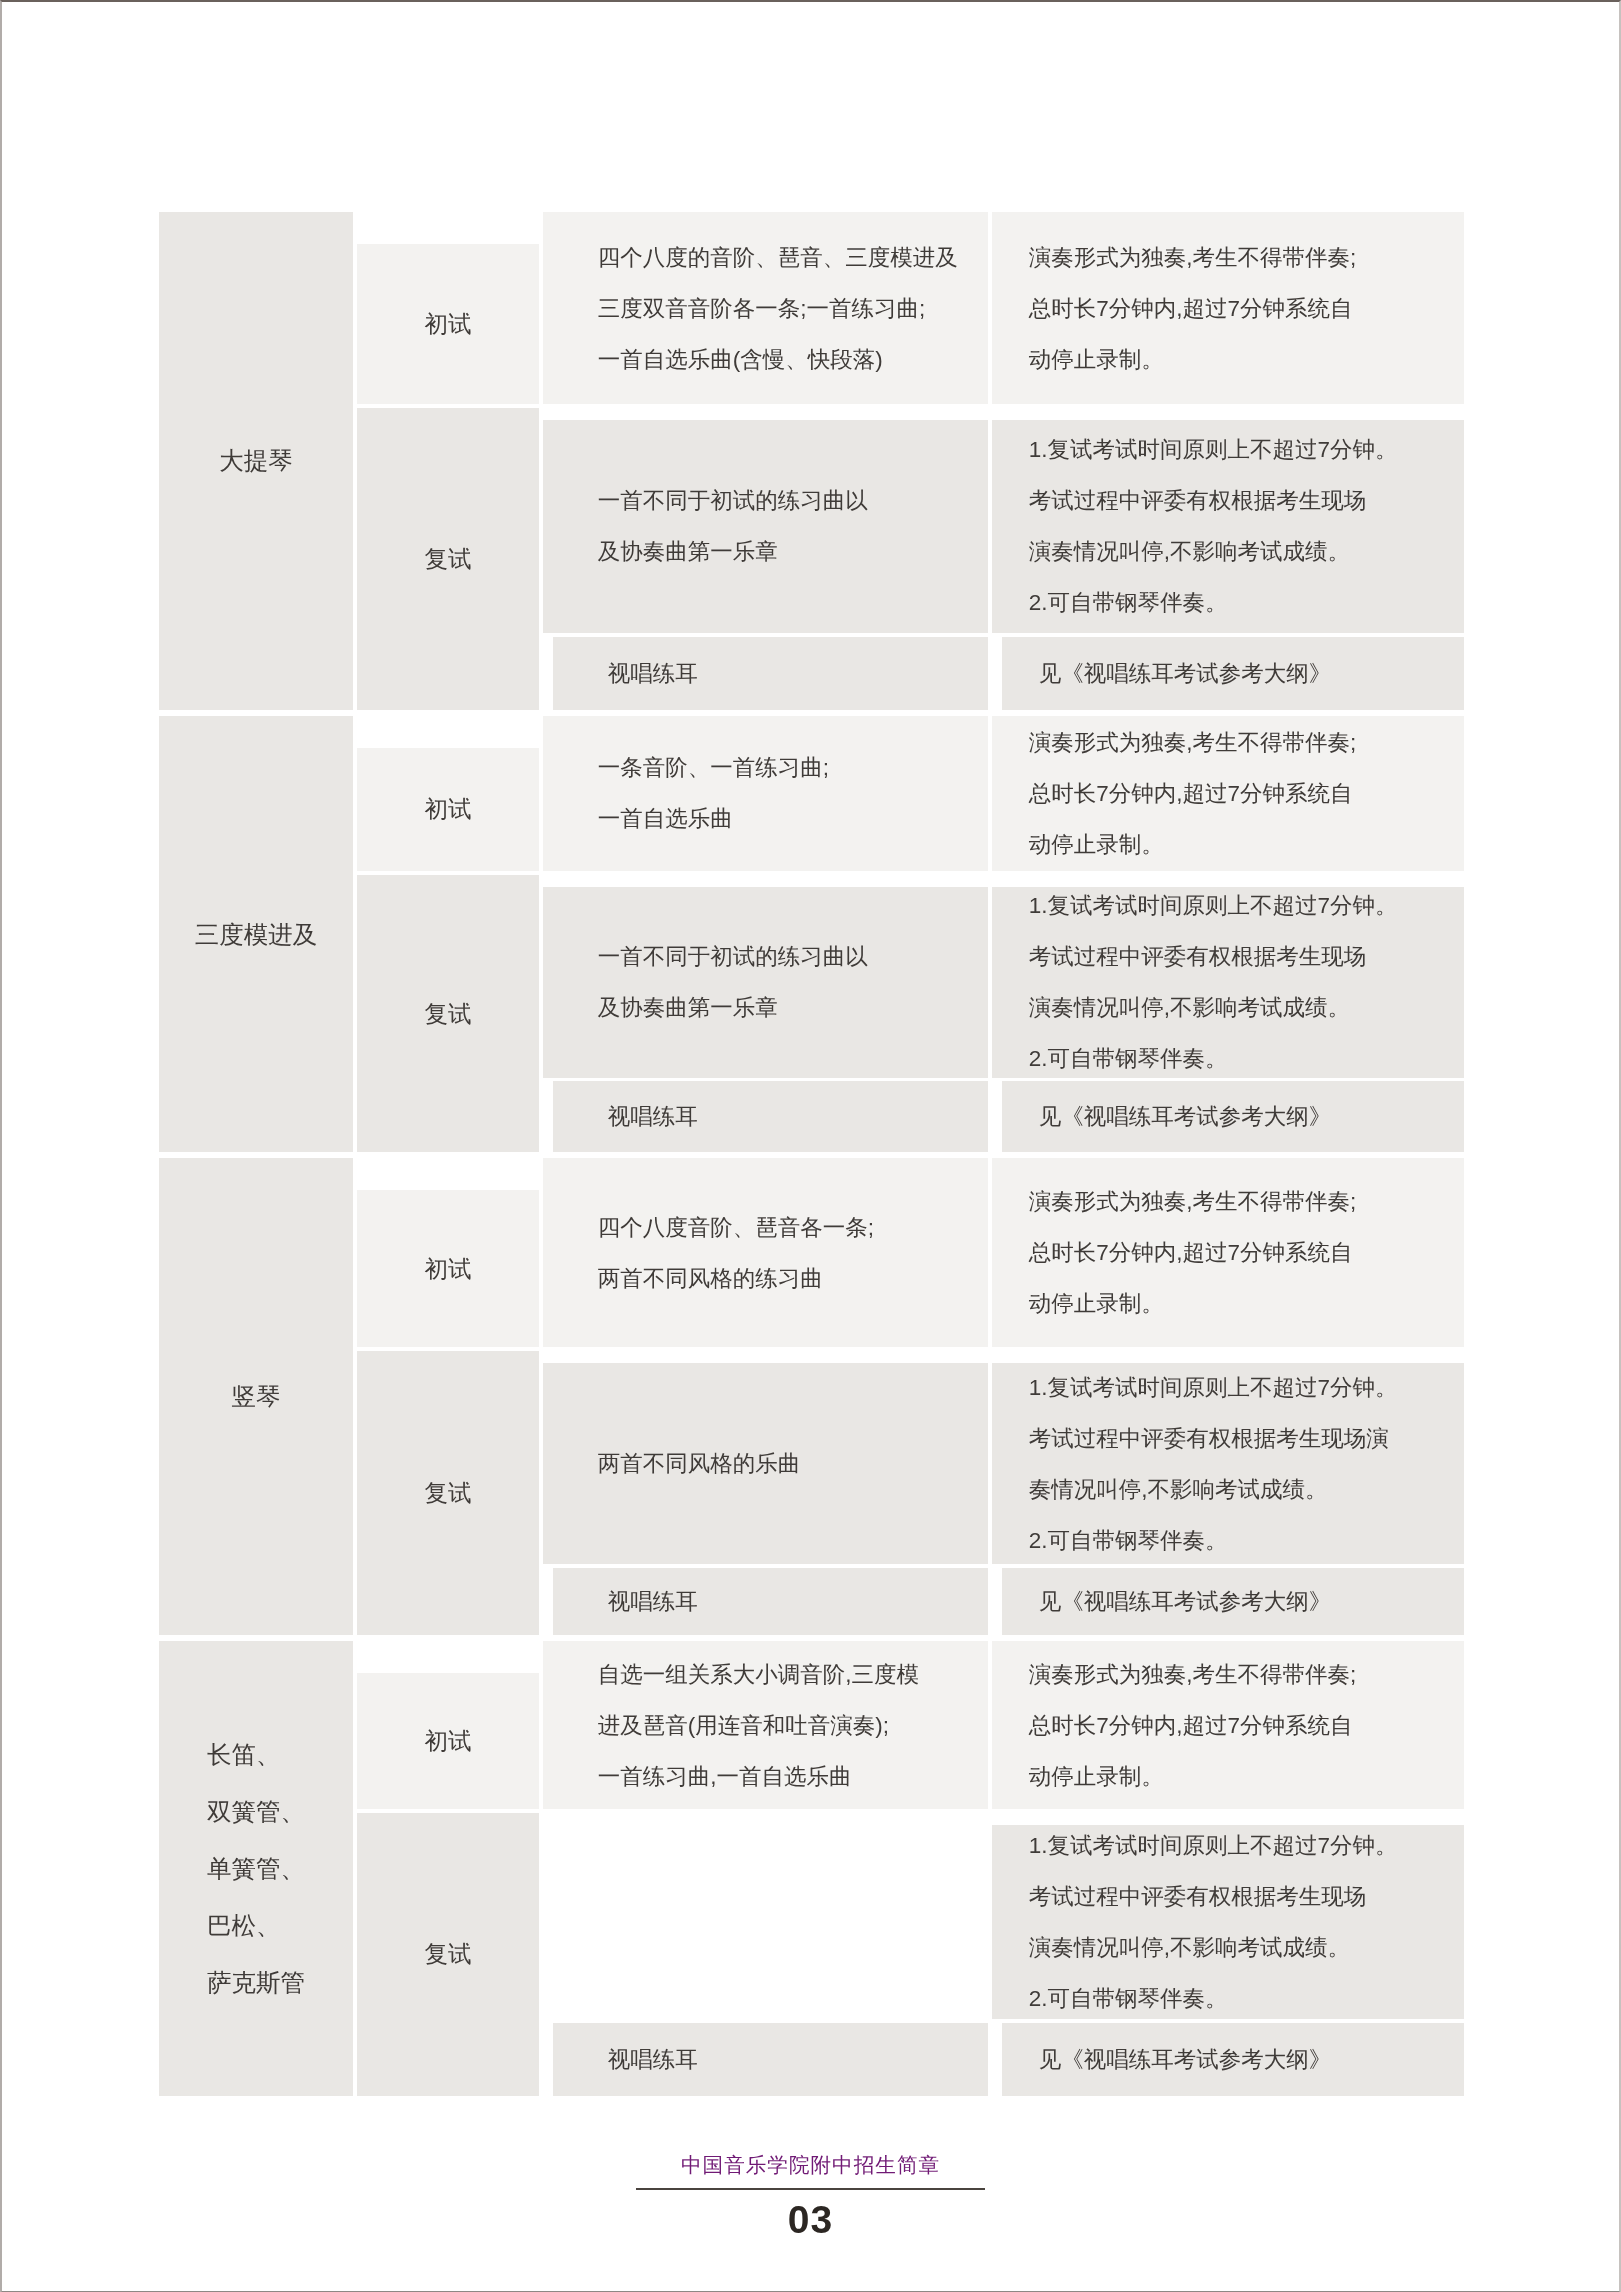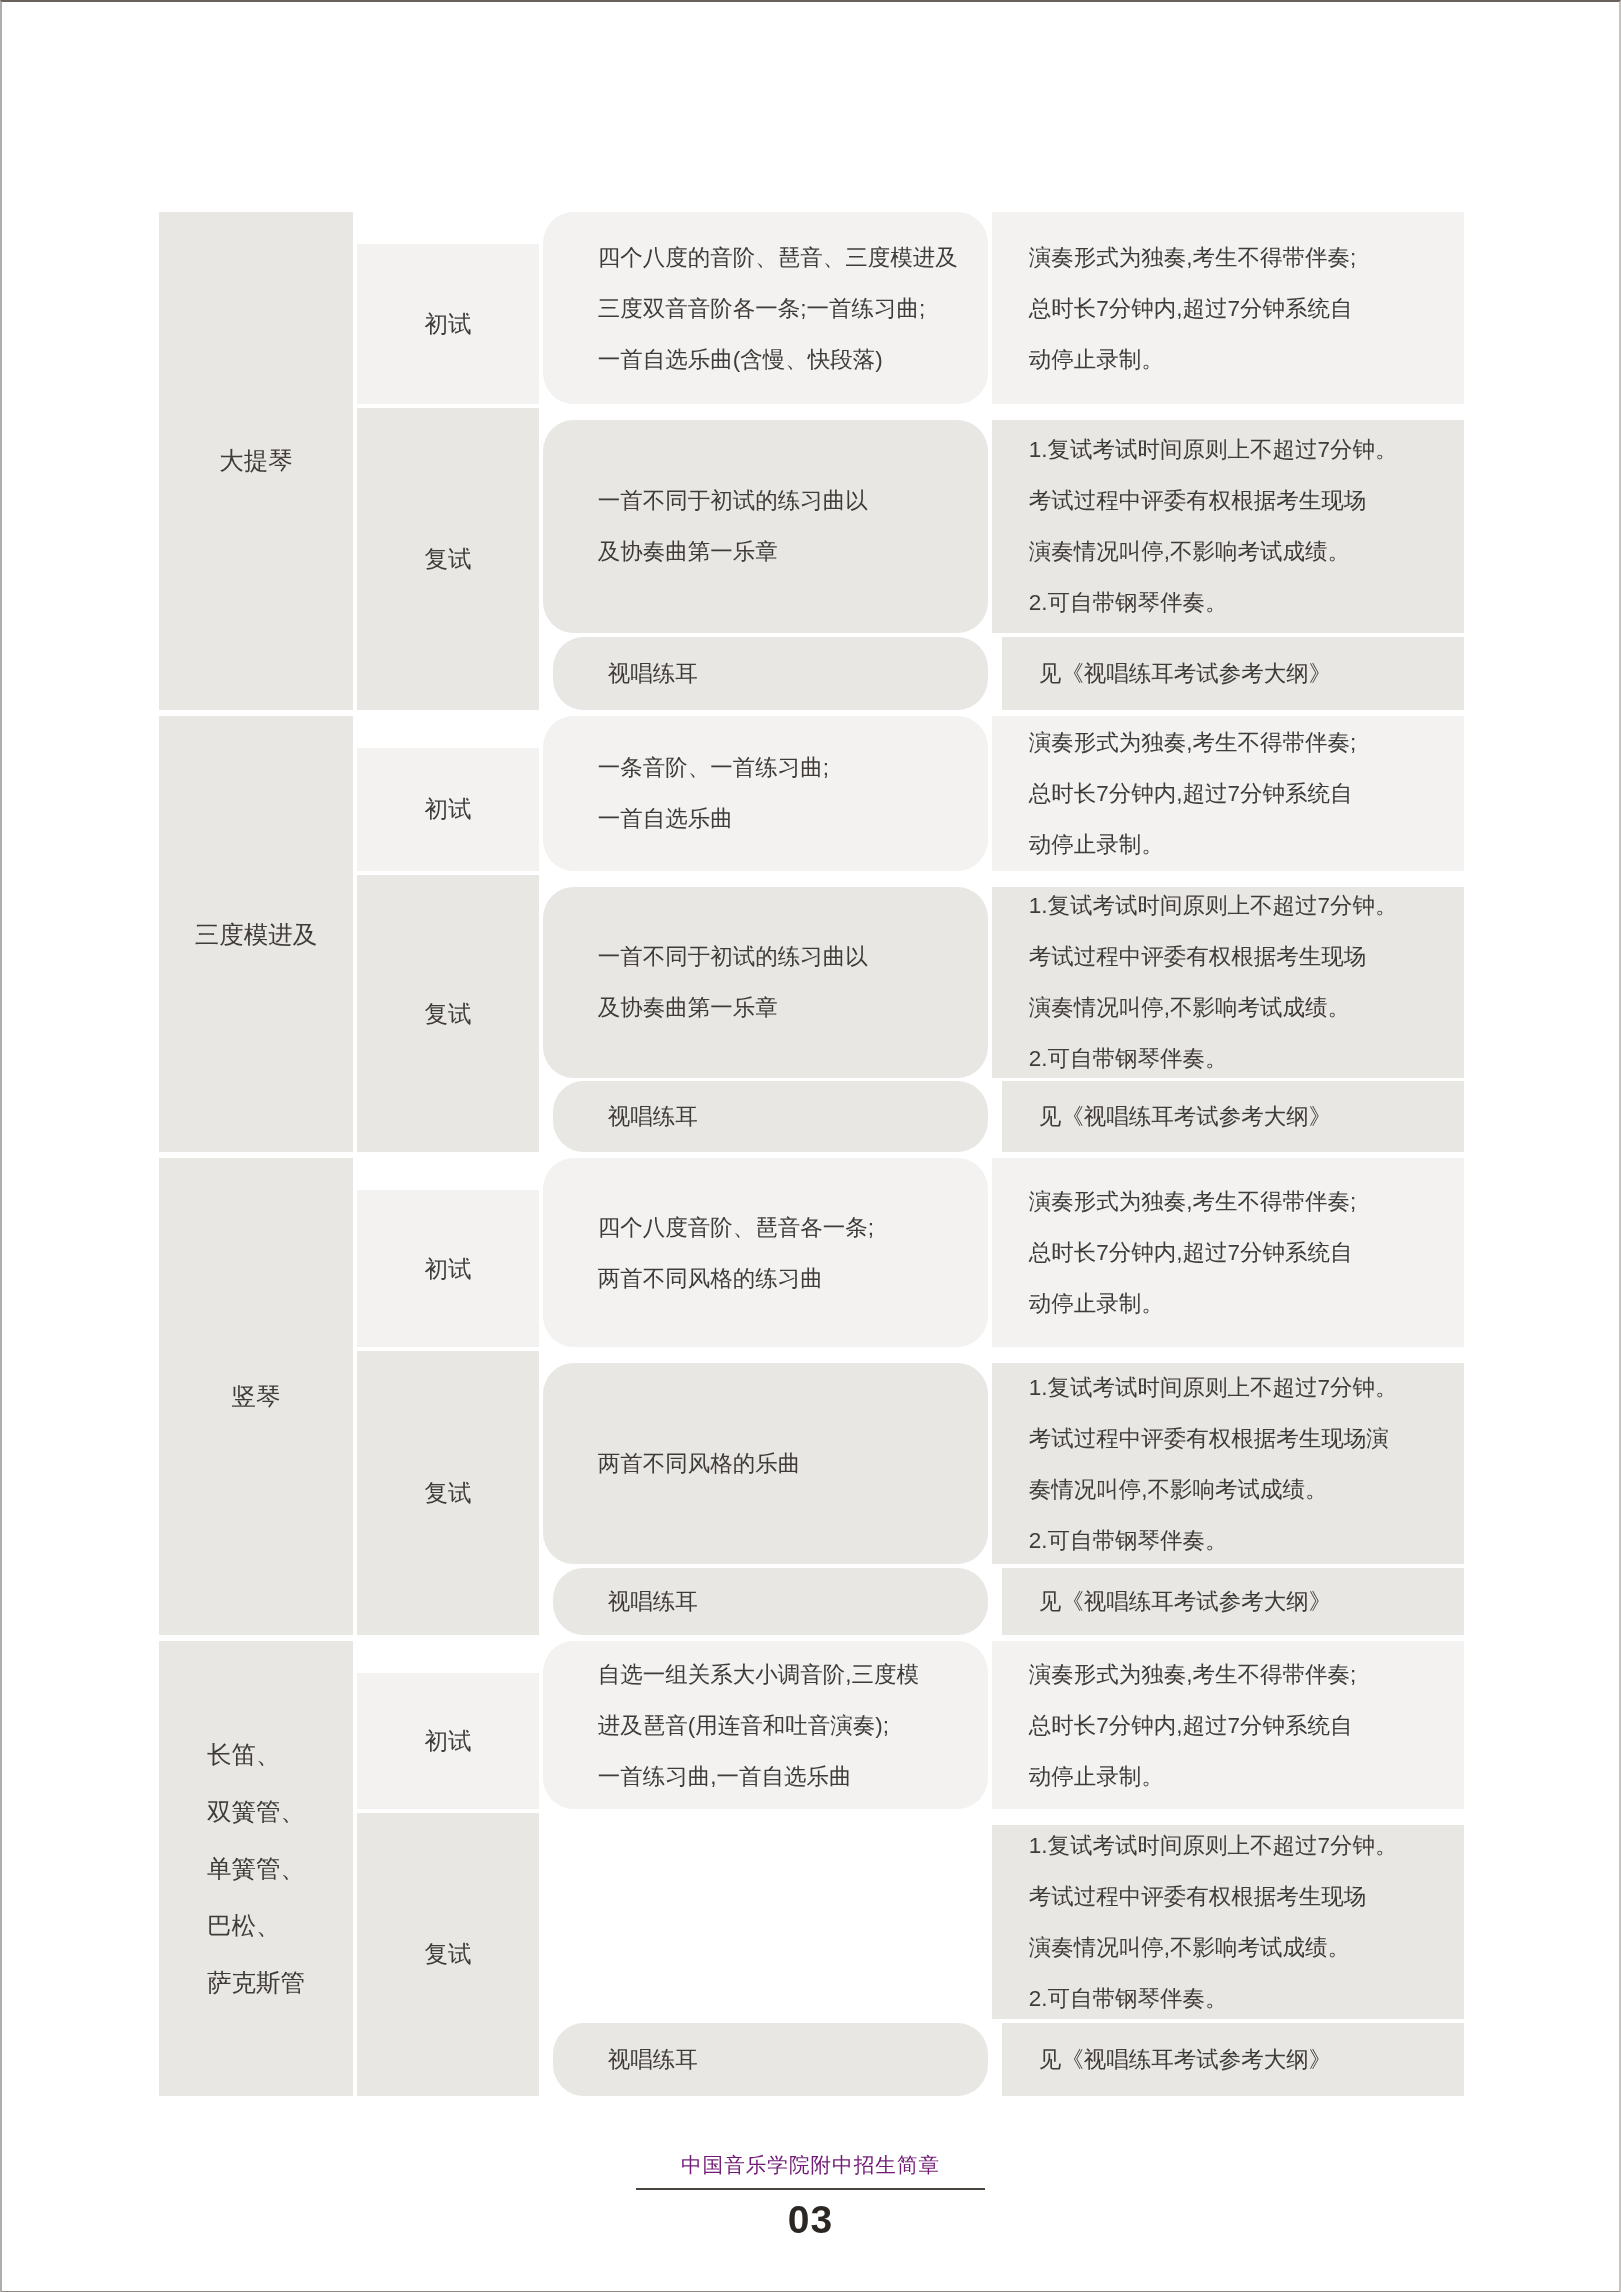--- a/index.html
+++ b/index.html
@@ -45,21 +45,21 @@
     font-size: 24.5px;
   }
   .instrument-cell .multi {
     white-space: pre-line;
     text-align: left;
     line-height: 57px;
   }
   .stage-initial { grid-column: 2; grid-row: 1; justify-content: center; font-size: 23.5px; margin-top: 32px; }
   .stage-final   { grid-column: 2; grid-row: 2 / 4; justify-content: center; font-size: 23.5px; background: #e9e7e4; }
 
-  .content-cell { padding-left: 55px; padding-right: 15.7px; border-radius: 31px; }
+  .content-cell { padding-left: 55px; padding-right: 15.7px; }
   .note-cell    { padding-left: 37px; padding-right: 18px; }
   .content-cell, .note-cell {
     font-size: 22.5px;
     line-height: 51px;
     white-space: pre-line;
   }
   .r1 { grid-row: 1; }
   .r2 { grid-row: 2; margin-top: 12px; }
   .r3 { grid-row: 3; margin-left: 10px; }
   .c3 { grid-column: 3; }

